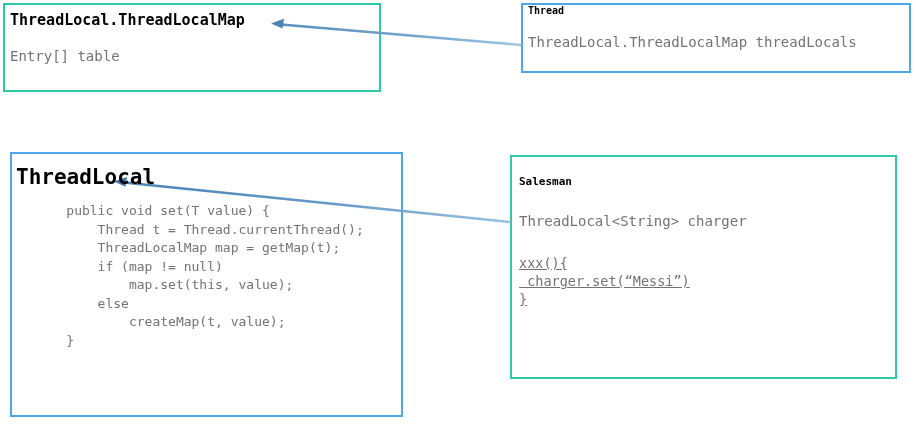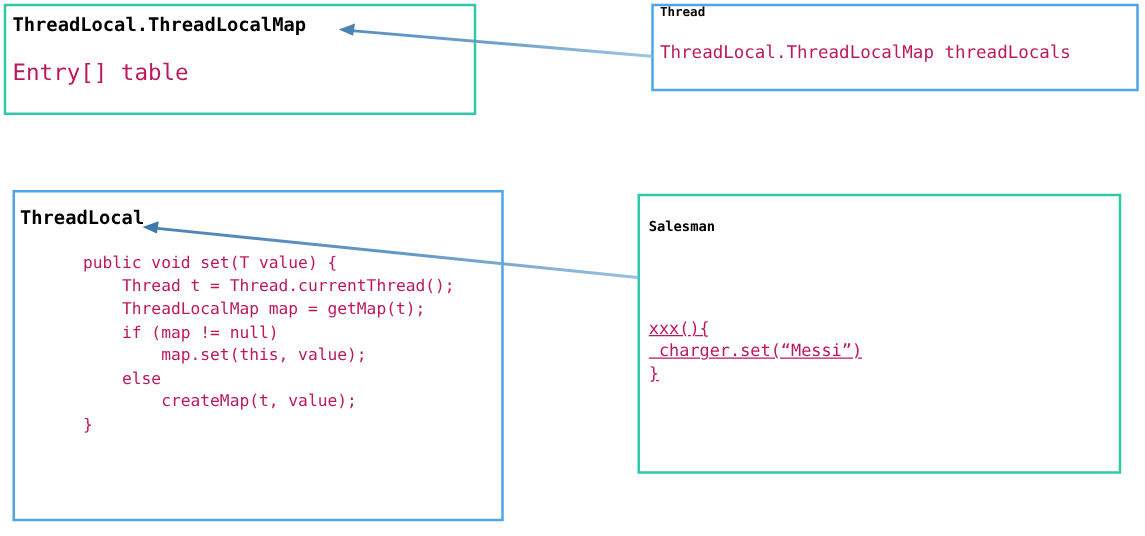--- a/index.html
+++ b/index.html
@@ -41,38 +41,38 @@
     color: #000000;
     white-space: pre;
     letter-spacing: 0px;
     z-index: 4;
   }
 
   .box-text {
     position: absolute;
     font-family: "DejaVu Sans Mono", "Liberation Mono", monospace;
     font-weight: normal;
-    color: #be185d;
+    color: #737373;
     white-space: pre;
     z-index: 4;
   }
 
   
   #box-map       { left: 3px;   top: 3px;   width: 378px; height: 89px; }
   #box-map-title { left: 10px;  top: 11px;  font-size: 15px; }
-  #box-map-field { left: 10px;  top: 48px;  font-size: 18px; }
+  #box-map-field { left: 10px;  top: 48px;  font-size: 14px; }
 
   
   #box-thread       { left: 521px; top: 3px;  width: 390px; height: 70px; }
   #box-thread-title { left: 528px; top: 5px;  font-size: 10px; }
   #box-thread-field { left: 528px; top: 34px; font-size: 14px; }
 
   
   #box-local       { left: 10px;  top: 152px; width: 393px; height: 265px; }
-  #box-local-title { left: 16px;  top: 165px; font-size: 15px; }
+  #box-local-title { left: 16px;  top: 165px; font-size: 21px; }
   #box-local-code  { left: 35px;  top: 202px; font-size: 13px; line-height: 18.5px; }
 
   
   #box-sales       { left: 510px; top: 155px; width: 387px; height: 224px; }
   #box-sales-title { left: 519px; top: 175px; font-size: 11px; }
   #box-sales-field { left: 519px; top: 213px; font-size: 14px; }
   #box-sales-code  { left: 519px; top: 254px; font-size: 13.5px; line-height: 18px; text-decoration: underline; }
 
   
   #connectors {
@@ -129,17 +129,18 @@
         Thread t = Thread.currentThread();
         ThreadLocalMap map = getMap(t);
         if (map != null)
             map.set(this, value);
         else
             createMap(t, value);
     }</pre>
 
   <div class="box box-teal" id="box-sales"></div>
   <div class="box-title" id="box-sales-title">Salesman</div>
+  <div class="box-text" id="box-sales-field">ThreadLocal&lt;String&gt; charger</div>
   <pre class="box-text" id="box-sales-code" style="margin:0;">xxx(){
  charger.set(“Messi”)
 }</pre>
 
 </div>
 
 </body></html>

